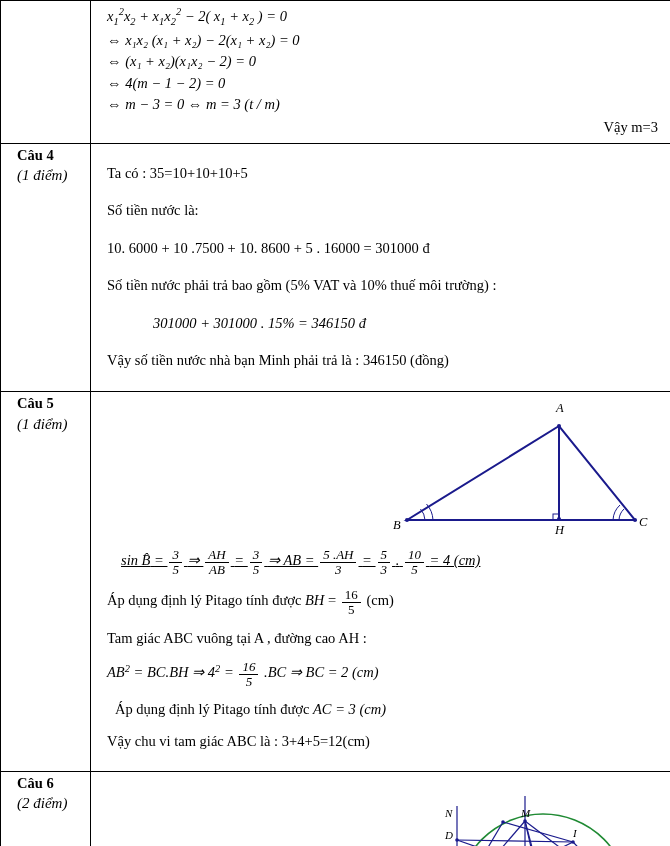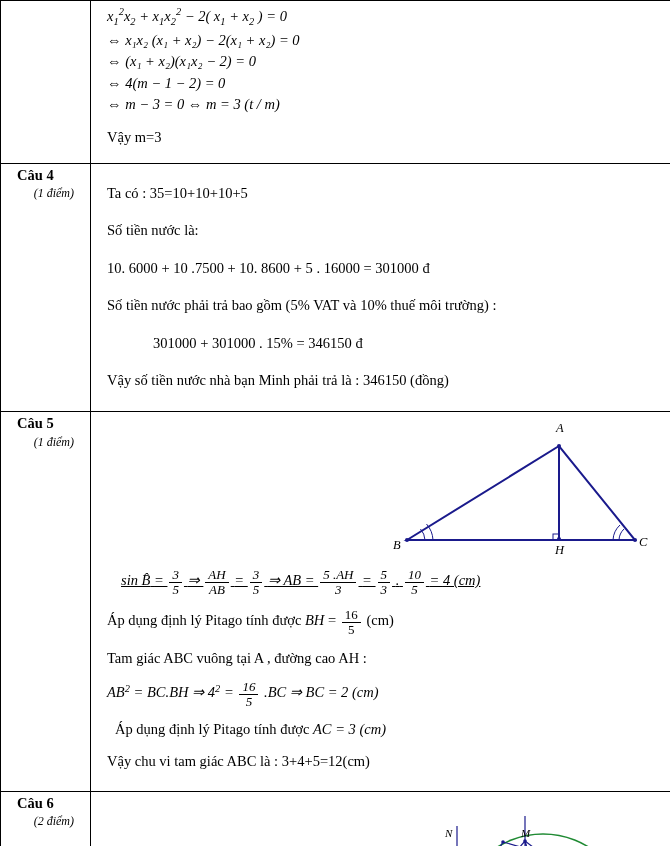--- a/index.html
+++ b/index.html
@@ -25,39 +25,39 @@
     border:1px solid #000;
     vertical-align:top;
     padding:2px 16px;
     font-size:14.5px;
     line-height:1.35;
   }
   td.col-label{width:57px;font-family:Liberation Serif, serif;}
   td.col-body{width:551px;}
   td.col-score{width:60px; text-align:center;}
   .qlabel{font-weight:bold; font-size:14.5px;}
-  .qpoints{font-style:italic; font-size:12px;text-align:right;}
+  .qpoints{font-style:italic; font-size:15px;}
   .math{font-family:"Liberation Serif", serif; font-style:italic;}
   .line{margin:18px 0;}
   .indent{margin-left:26px;}
   .mathline{font-style:italic; margin:2px 0;}
   .score-block{position:relative;height:100%;}
   .sc{position:absolute; left:0; right:0; text-align:center; font-size:14px;}
   
   .frac{display:inline-block; vertical-align:middle; text-align:center; font-size:13px; line-height:1.05; margin:0 2px;}
   .frac .num{display:block; border-bottom:1px solid #000; padding:0 3px;}
   .frac .den{display:block; padding:0 3px;}
   .sup{font-size:0.72em; vertical-align:super;}
   .sub{font-size:0.72em; vertical-align:sub;}
   .geo1{position:relative; height:140px; margin:4px 0 2px 0;}
   .geo2{position:relative; height:210px; margin:4px 0 2px 0;}
   .lbl{position:absolute; font-style:italic; font-size:12.5px;}
   .lbl.small{font-size:11px;}
   svg{display:block;}
-  .rowtext{margin:13px 0;}
+  .rowtext{margin:3px 0;text-align:right;}
 </style>
 </head>
 <body>
 
 <div class="sheet">
 <table class="answers">
 
   <tbody>
         <tr>
     <td class="col-label"></td>
@@ -84,21 +84,21 @@
   <tr>
     <td class="col-label">
       <div class="qlabel">Câu 4</div>
       <div class="qpoints">(1 điểm)</div>
     </td>
     <td class="col-body">
       <div class="line">Ta có : 35=10+10+10+5</div>
       <div class="line">Số tiền nước là:</div>
       <div class="line">10. 6000 + 10 .7500 + 10. 8600 + 5 . 16000 = 301000 đ</div>
       <div class="line">Số tiền nước phải trả bao gồm (5% VAT và 10% thuế môi trường) :</div>
-      <div class="line indent" style="margin-left:46px;">301000 +  301000 . 15% = 346150 đ</div>
+      <div class="line indent" style="margin-left:46px;font-style:italic;">301000 +  301000 . 15% = 346150 đ</div>
       <div class="line">Vậy số tiền nước nhà bạn Minh phải trả là :  346150 (đồng)</div>
     </td>
     <td class="col-score">
       <div class="score-block" style="height:102px;">
         <div class="sc" style="top:40px;">1,0</div>
       </div>
     </td>
   </tr>
 
   <tr>

